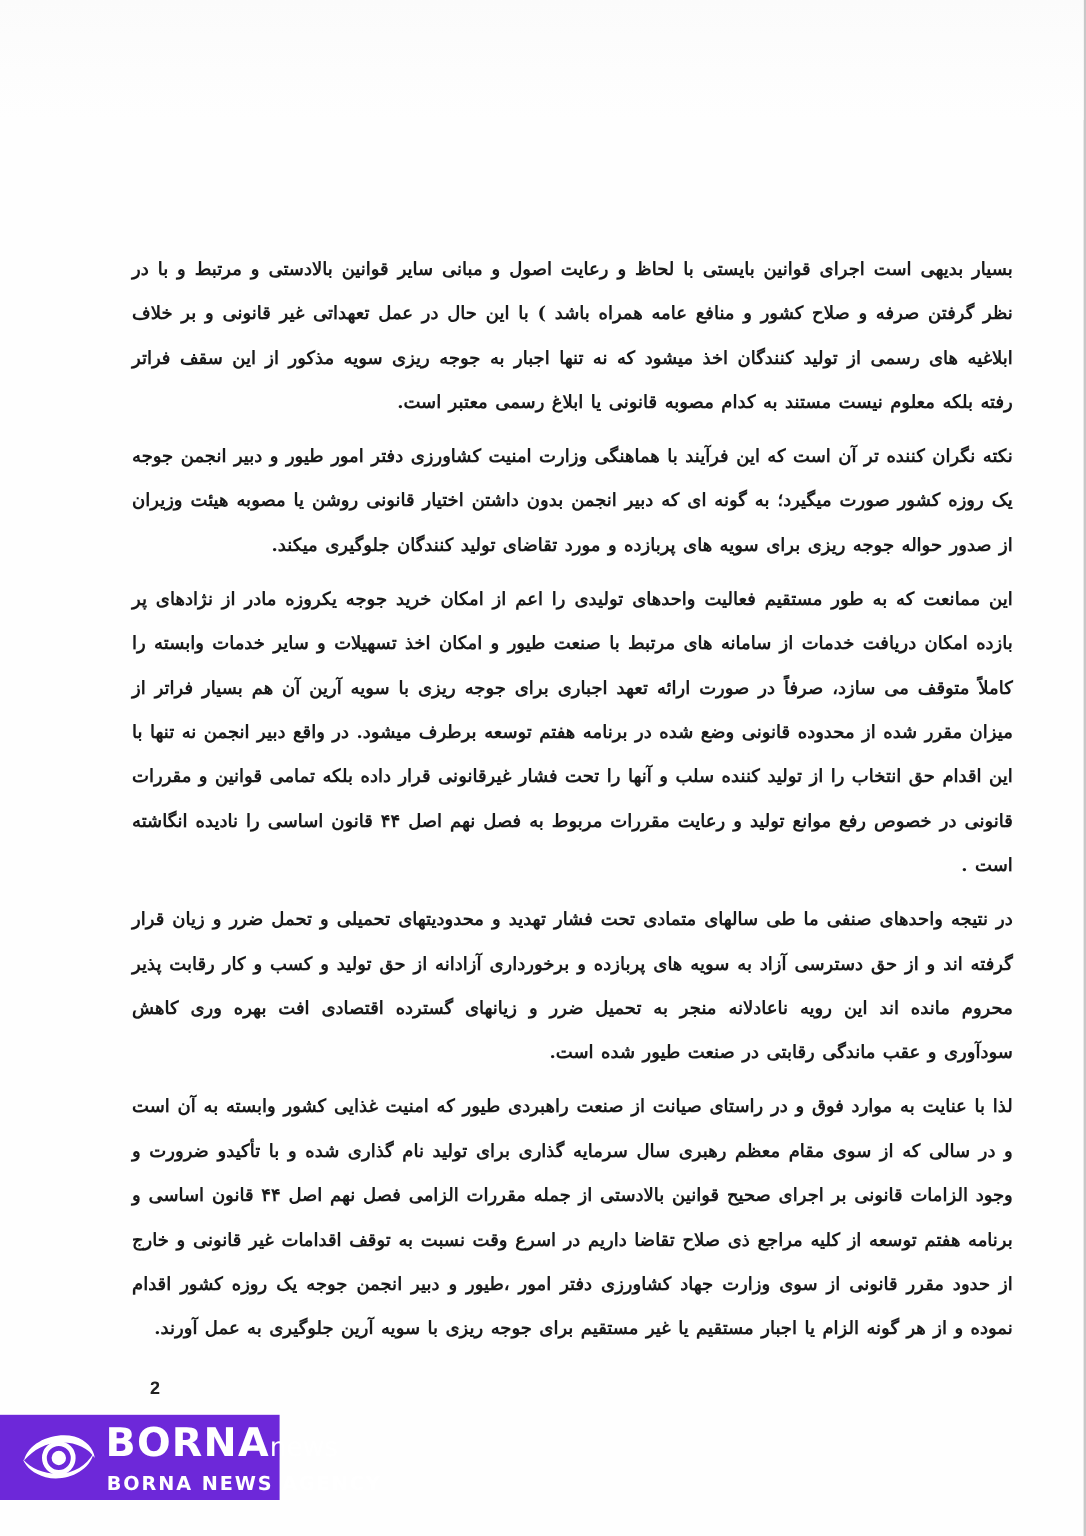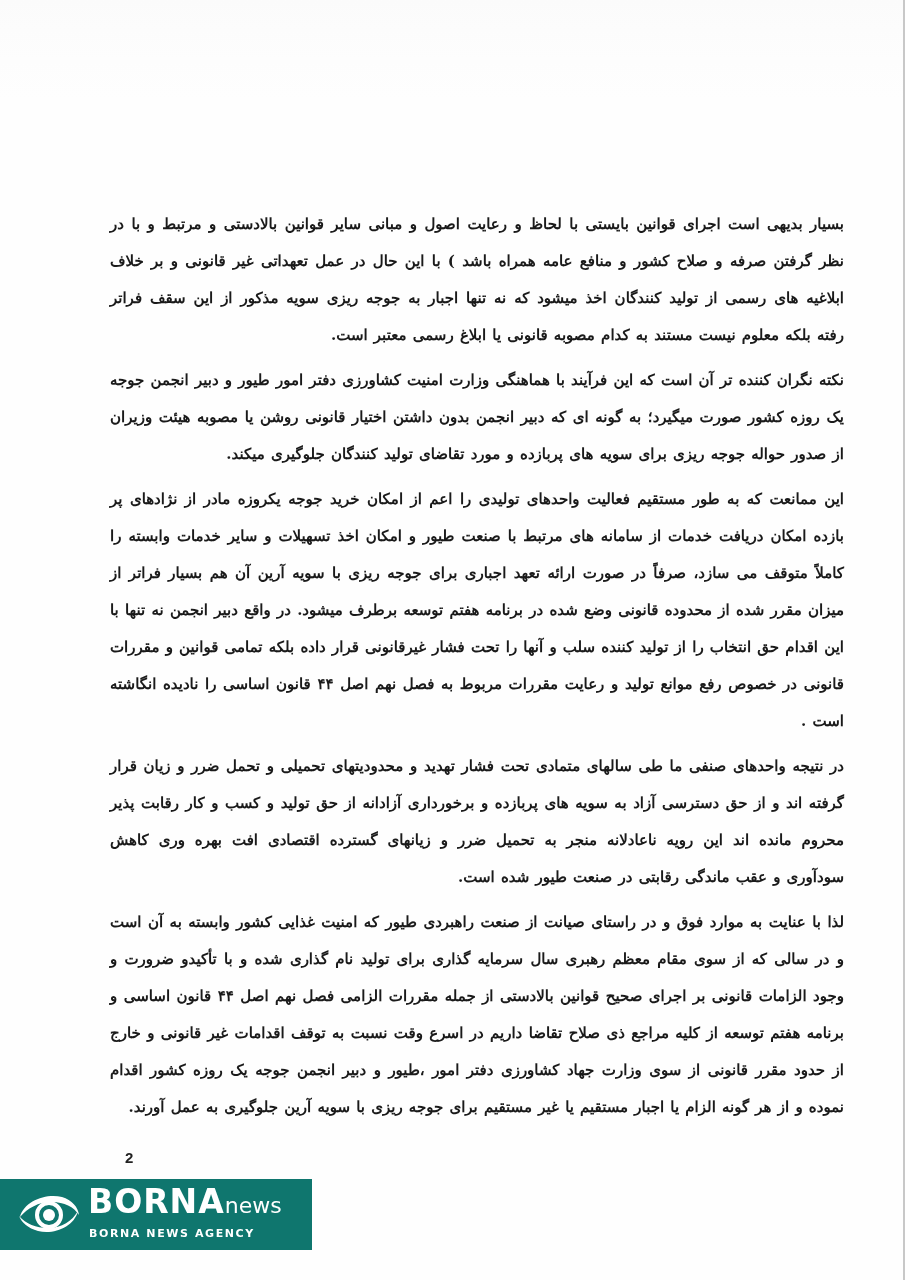--- a/index.html
+++ b/index.html
@@ -49,23 +49,23 @@
       top: 1149px;
       font-family: "Liberation Sans", "DejaVu Sans", sans-serif;
       font-weight: bold;
       font-size: 15px;
       color: #222;
     }
     .logo-box {
       position: absolute;
       left: 0;
       top: 1179px;
-      width: 312px;
+      width: 233px;
       height: 71px;
-      background: #0f766e;
+      background: #6d28d9;
       color: #ffffff;
       font-family: "DejaVu Sans", "Liberation Sans", sans-serif;
     }
     .logo-mark {
       position: absolute;
       left: 16px;
       top: 12px;
       width: 66px;
       height: 46px;
     }
@@ -82,21 +82,21 @@
       letter-spacing: 1px;
     }
     .logo-title .suffix {
       font-size: 22px;
       font-weight: normal;
     }
     .logo-sub {
       position: absolute;
       left: 89px;
       top: 48px;
-      font-size: 11px;
+      font-size: 16px;
       font-weight: bold;
       letter-spacing: 1.6px;
       white-space: nowrap;
     }
   </style>
 </head>
 <body>
 
 <div class="page">
   <div class="bleed"></div>

